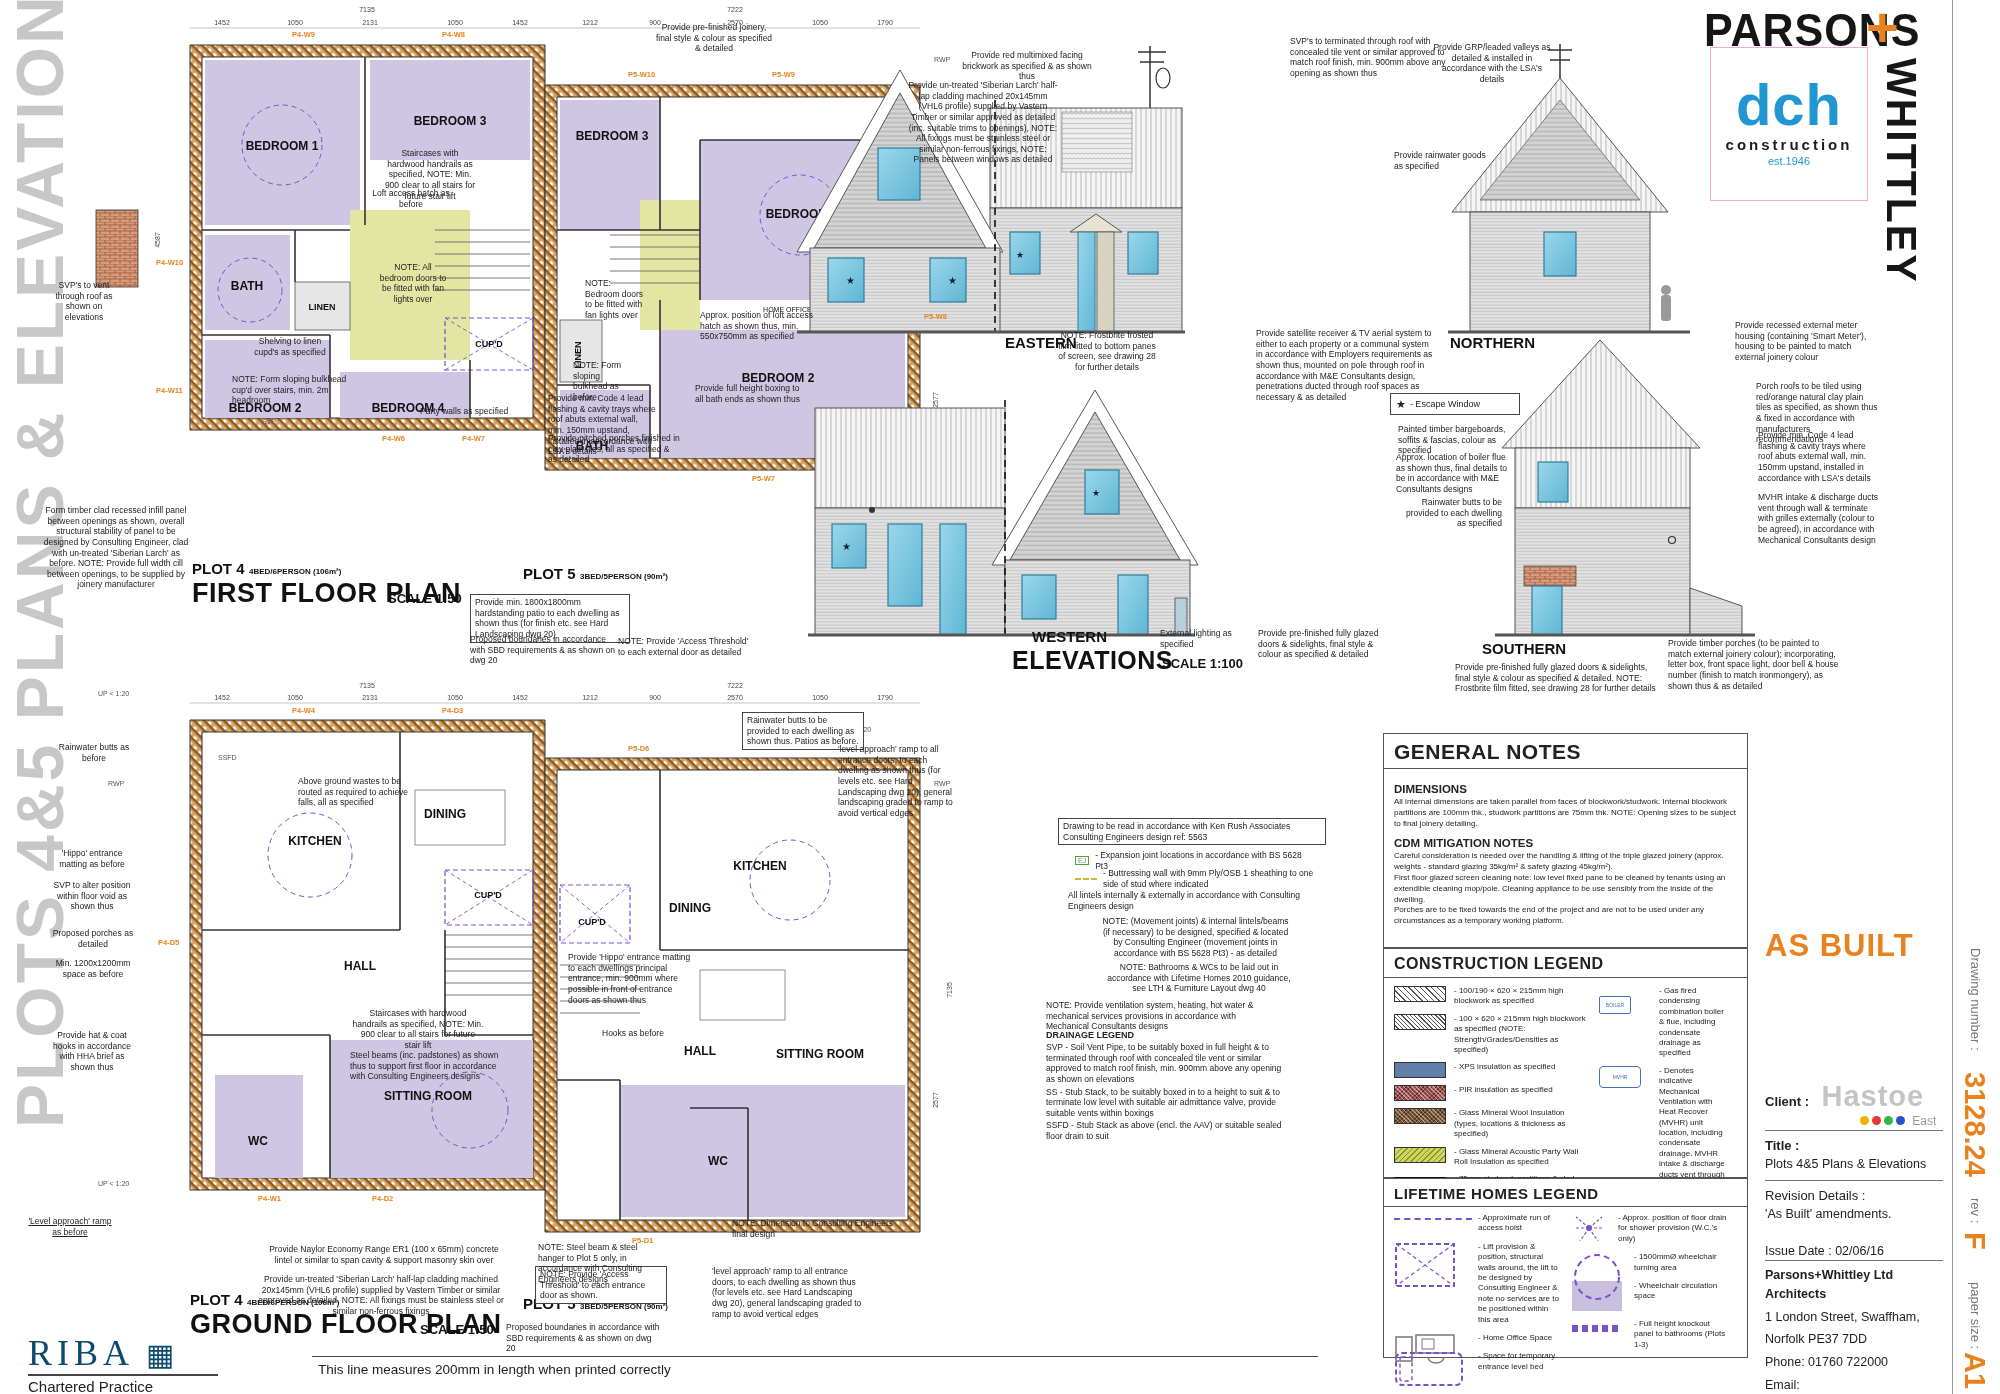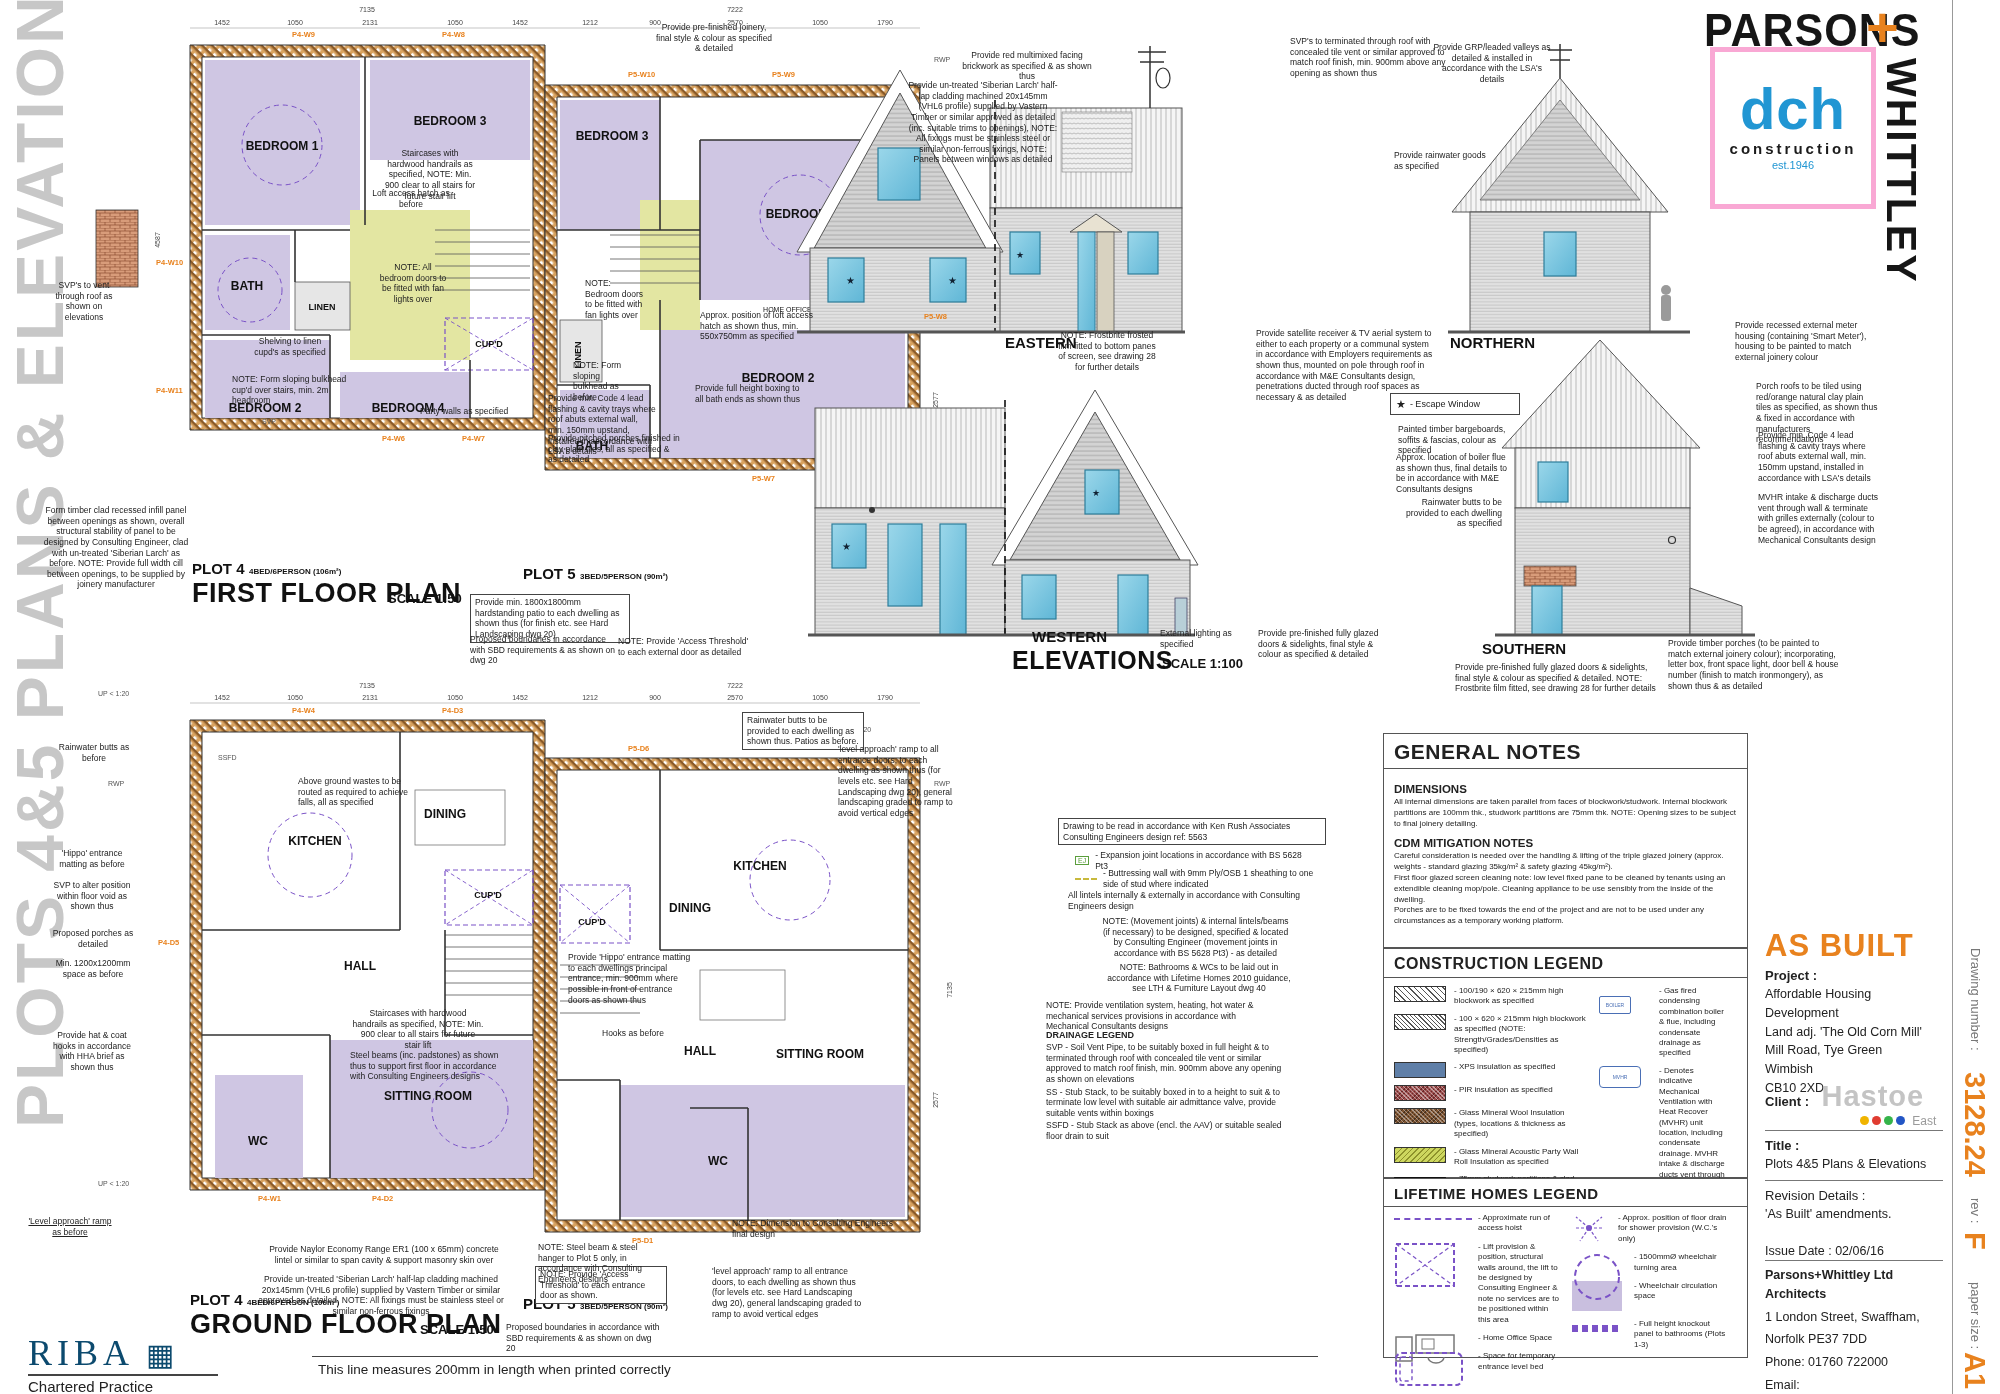--- a/index.html
+++ b/index.html
@@ -47,21 +47,21 @@
   .tb .lab{font-size:13px;color:#222;margin-bottom:2px;font-weight:bold;}
   .tb .line{font-size:12.5px;color:#222;line-height:1.5;}
   .hr{position:absolute;left:1765px;width:178px;border-top:1px solid #777;}
   .asbuilt{position:absolute;left:1765px;top:928px;font-size:31px;font-weight:bold;color:#e8821e;letter-spacing:1px;}
   .vstrip{position:absolute;writing-mode:vertical-rl;white-space:nowrap;}
   .vs-gray{font-size:13px;color:#777;}
   .vs-orange{font-size:29px;font-weight:bold;color:#e8821e;}
   .brand-parsons{position:absolute;left:1704px;top:4px;font-size:43px;font-weight:bold;color:#161616;letter-spacing:1px;transform:scaleY(1.08);transform-origin:top left;}
   .brand-plus{position:absolute;left:1866px;top:-6px;font-size:56px;font-weight:bold;color:#e8821e;}
   .brand-whittley{position:absolute;left:1876px;top:58px;writing-mode:vertical-rl;font-size:41px;font-weight:bold;color:#161616;letter-spacing:2px;transform:scaleX(1.05);transform-origin:top left;}
-  .dchbox{position:absolute;left:1710px;top:47px;width:156px;height:152px;border:5px solid #f9a8d4;background:#fff;text-align:center;}
+  .dchbox{position:absolute;left:1710px;top:47px;width:156px;height:152px;border:1px solid #f9a8d4;background:#fff;text-align:center;}
   .dch-main{font-size:58px;font-weight:bold;color:#2196d3;line-height:1;margin-top:28px;letter-spacing:1px;}
   .dch-sub{font-size:15px;font-weight:bold;color:#1c1c1c;letter-spacing:3px;margin-top:2px;}
   .dch-est{font-size:11px;color:#2196d3;margin-top:2px;}
   .hastoe{font-size:29px;font-weight:bold;color:#c4c4c4;letter-spacing:1px;line-height:1;}
   .hdots span{display:inline-block;width:9px;height:9px;border-radius:50%;margin-right:3px;}
   .heast{font-size:12px;color:#9a9a9a;}
   .riba{position:absolute;left:28px;top:1332px;font-family:"Liberation Serif",serif;font-size:36px;letter-spacing:5px;color:#0c4a6e;}
   .riba-sub{position:absolute;left:28px;top:1374px;font-size:15px;color:#222;border-top:2px solid #444;padding-top:2px;width:190px;}
   .scaleline{position:absolute;left:312px;top:1356px;width:1006px;border-top:1.5px solid #444;}
   .scalenote{position:absolute;left:318px;top:1362px;font-size:13.5px;color:#222;}
@@ -604,28 +604,20 @@
   <div class="brand-parsons">PARSONS</div>
   <div class="brand-plus">+</div>
   <div class="brand-whittley">WHITTLEY</div>
   <div class="dchbox">
     <div class="dch-main">dch</div>
     <div class="dch-sub">construction</div>
     <div class="dch-est">est.1946</div>
   </div>
 
   <div class="asbuilt">AS BUILT</div>
-  <div class="tb" style="top:968px;">
-    <div class="lab">Project :</div>
-    <div class="line">Affordable Housing Development</div>
-    <div class="line">Land adj. 'The Old Corn Mill'</div>
-    <div class="line">Mill Road, Tye Green</div>
-    <div class="line">Wimbish</div>
-    <div class="line">CB10 2XD</div>
-  </div>
   <div class="tb" style="top:1082px;">
     <span class="lab" style="display:inline-block;vertical-align:top;margin-top:12px;">Client :</span>
     <span style="display:inline-block;margin-left:8px;">
       <span class="hastoe">Hastoe</span>
       <span class="hdots" style="display:block;text-align:right;">
         <span style="background:#f0b400;"></span><span style="background:#e03c31;"></span><span style="background:#35b44a;"></span><span style="background:#2356c5;"></span>
         <span class="heast">East</span>
       </span>
     </span>
   </div>

